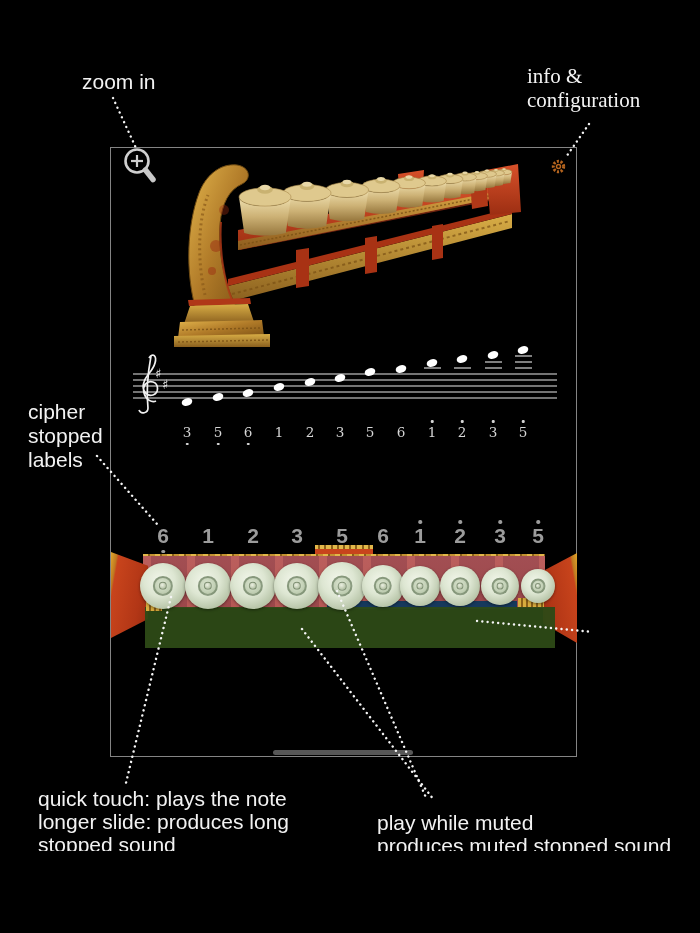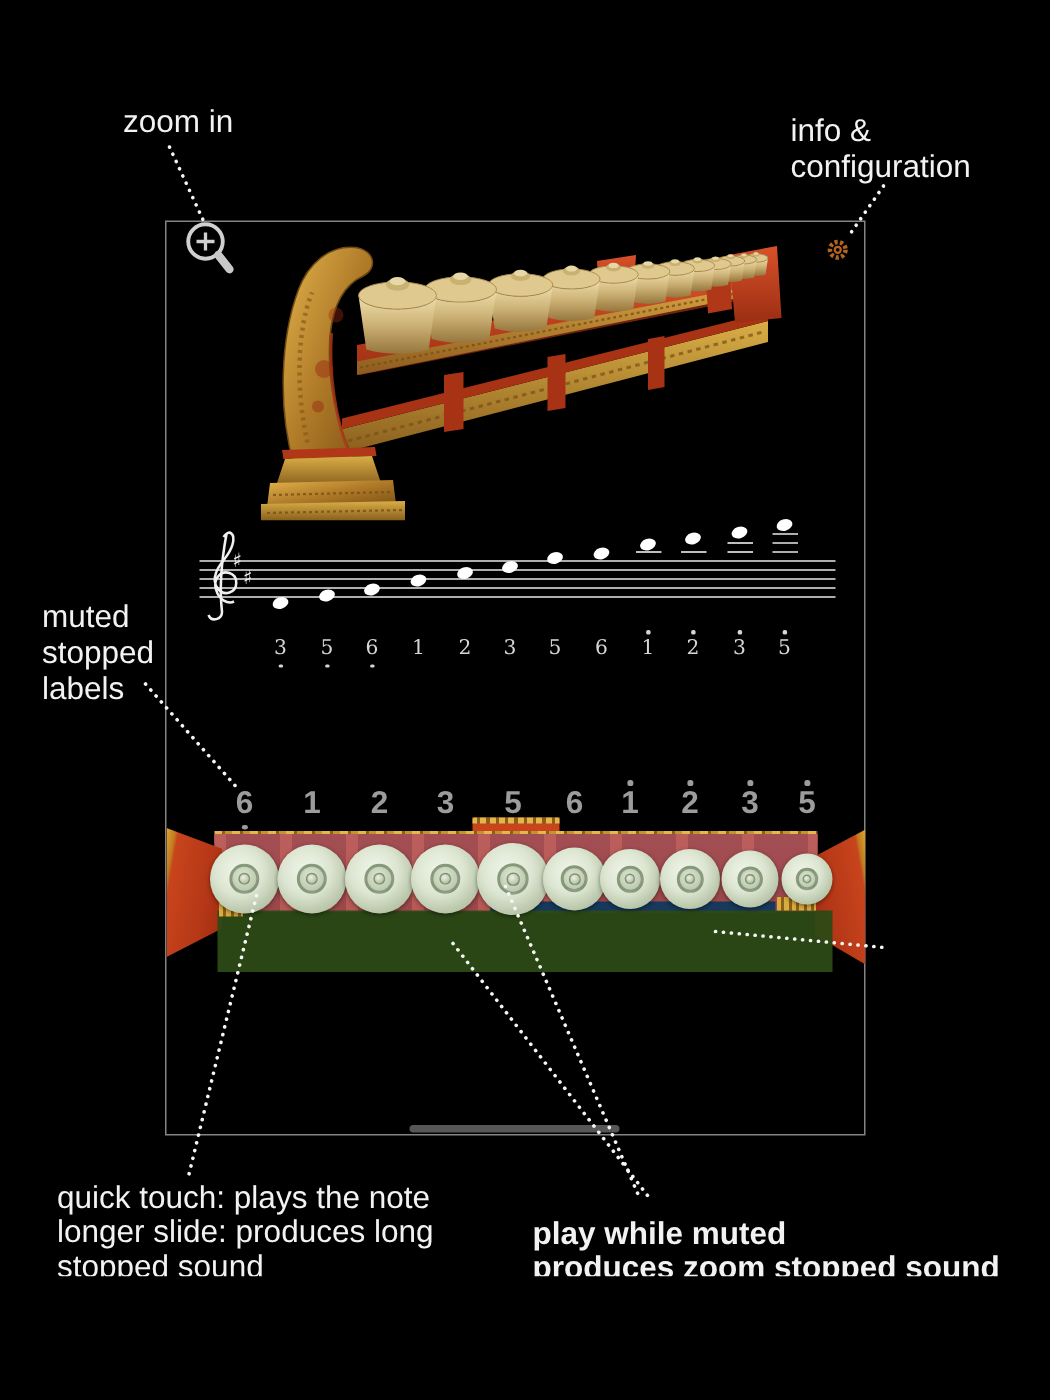--- a/index.html
+++ b/index.html
@@ -68,37 +68,37 @@
     border-radius:2.5px;background:#575757;}
 </style>
 </head>
 <body>
 
 <div id="screen">
 
   <div class="note-text" style="left:82px;top:70px;">
     <span>zoom in</span>
   </div>
-  <div class="note-text" style="left:527px;top:76px;">
+  <div class="note-text" style="left:527px;top:64px;font-family:Liberation Serif, serif;">
     <span style="display:block">info &amp;</span>
     <span style="display:block">configuration</span>
   </div>
   <div class="note-text" style="left:28px;top:400px;">
-    <span style="display:block">muted</span>
+    <span style="display:block">cipher</span>
     <span style="display:block">stopped</span>
     <span style="display:block">labels</span>
   </div>
   <div class="note-text" style="left:38px;top:787px;line-height:23px;">
     <span style="display:block">quick touch: plays the note</span>
     <span style="display:block">longer slide: produces long</span>
     <span style="display:block">stopped sound</span>
   </div>
-  <div class="note-text" style="left:355px;top:811px;line-height:23px;font-weight:bold;">
+  <div class="note-text" style="left:377px;top:811px;line-height:23px;">
     <span style="display:block">play while muted</span>
-    <span style="display:block">produces zoom stopped sound</span>
+    <span style="display:block">produces muted stopped sound</span>
   </div>
 
   <div id="app-frame"></div>
 
   <div id="zoom-icon">
     <svg width="36" height="42" viewBox="0 0 36 42">
       <circle cx="15" cy="16" r="11.5" fill="none" stroke="#d0d0d0" stroke-width="2.6"></circle>
       <line x1="15" y1="10" x2="15" y2="22" stroke="#d0d0d0" stroke-width="2.2"></line>
       <line x1="9" y1="16" x2="21" y2="16" stroke="#d0d0d0" stroke-width="2.2"></line>
       <line x1="23.5" y1="25" x2="31" y2="34.5" stroke="#c8c8c8" stroke-width="5.5" stroke-linecap="round"></line>

